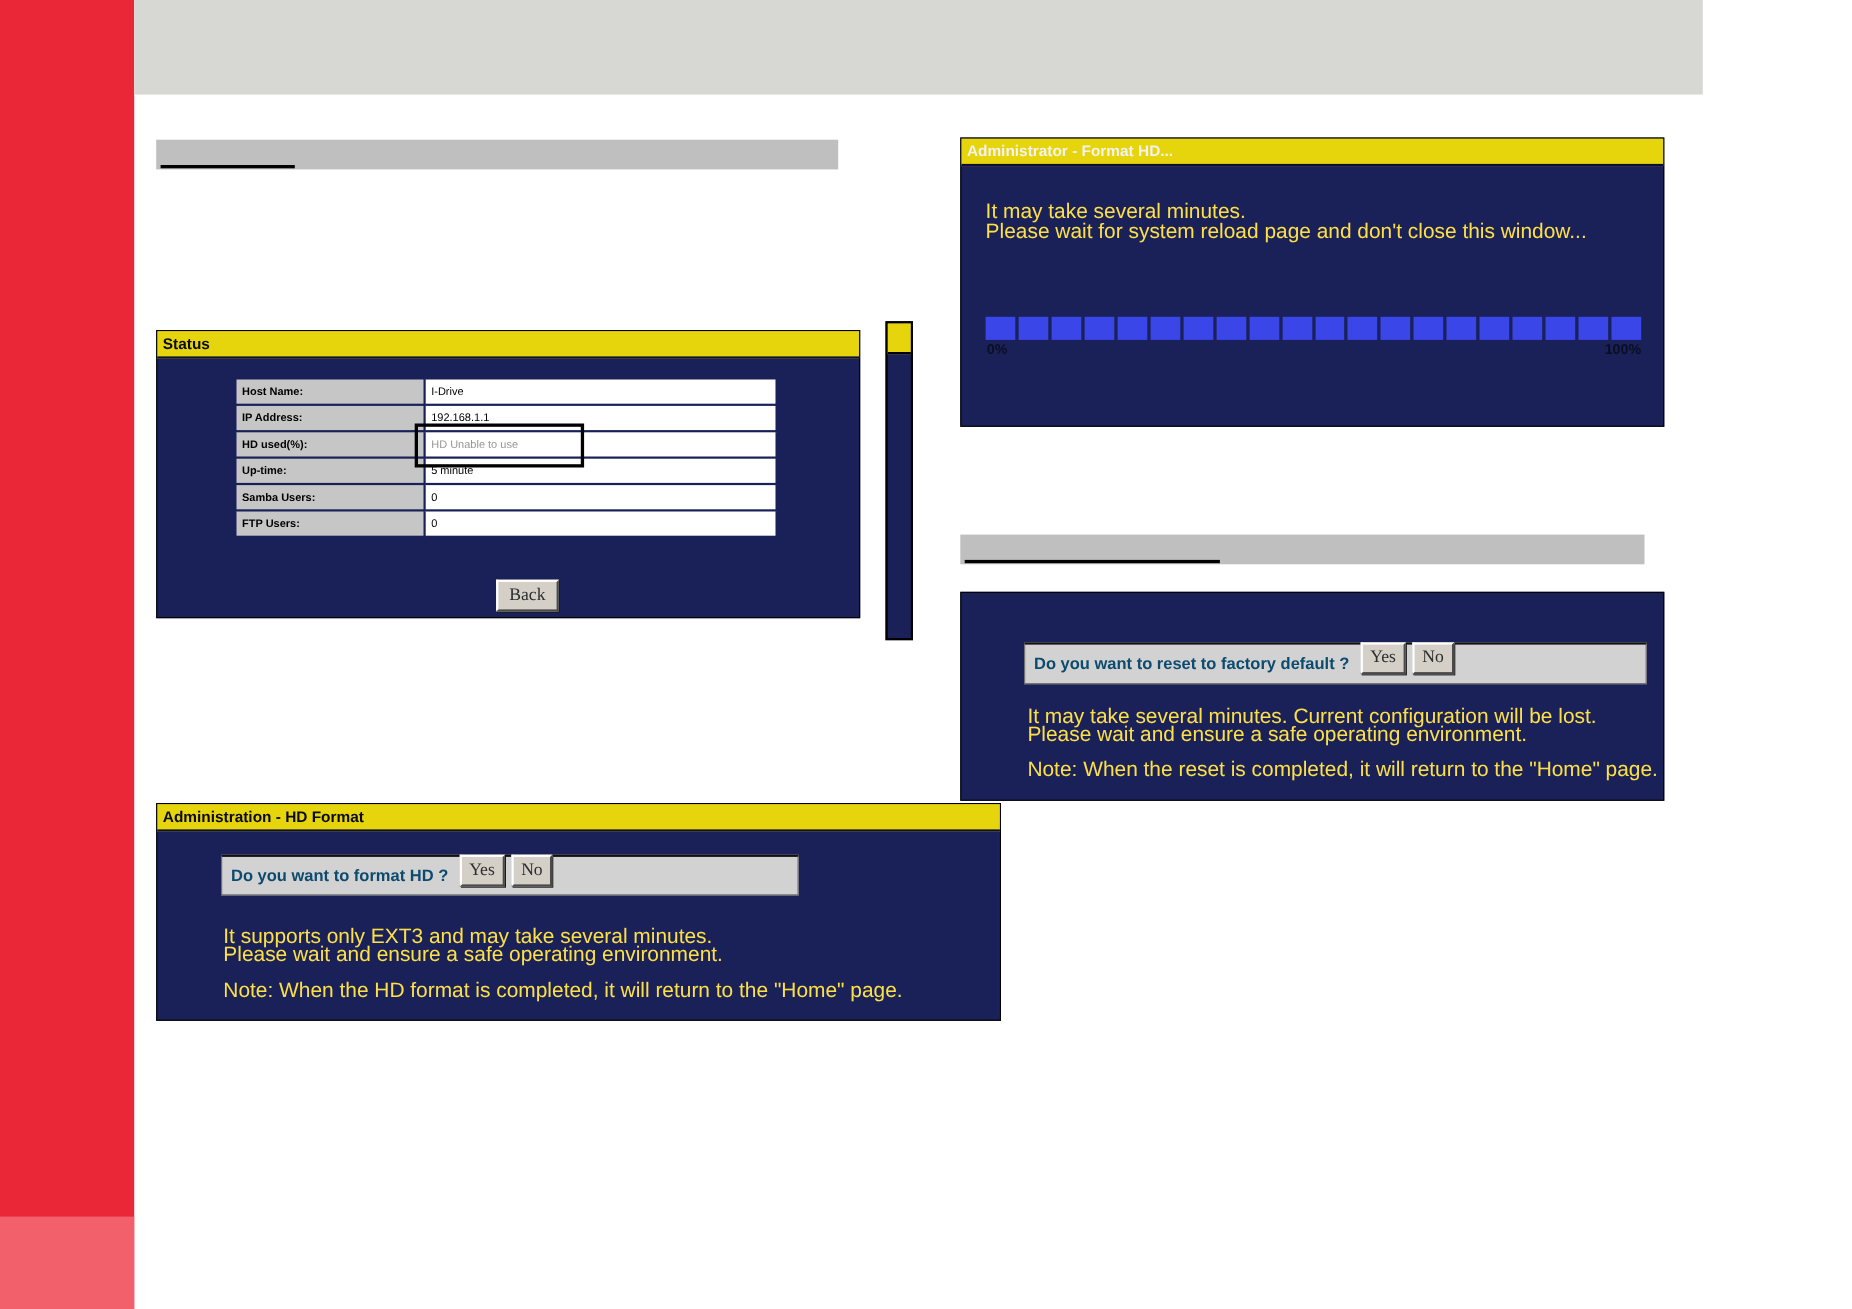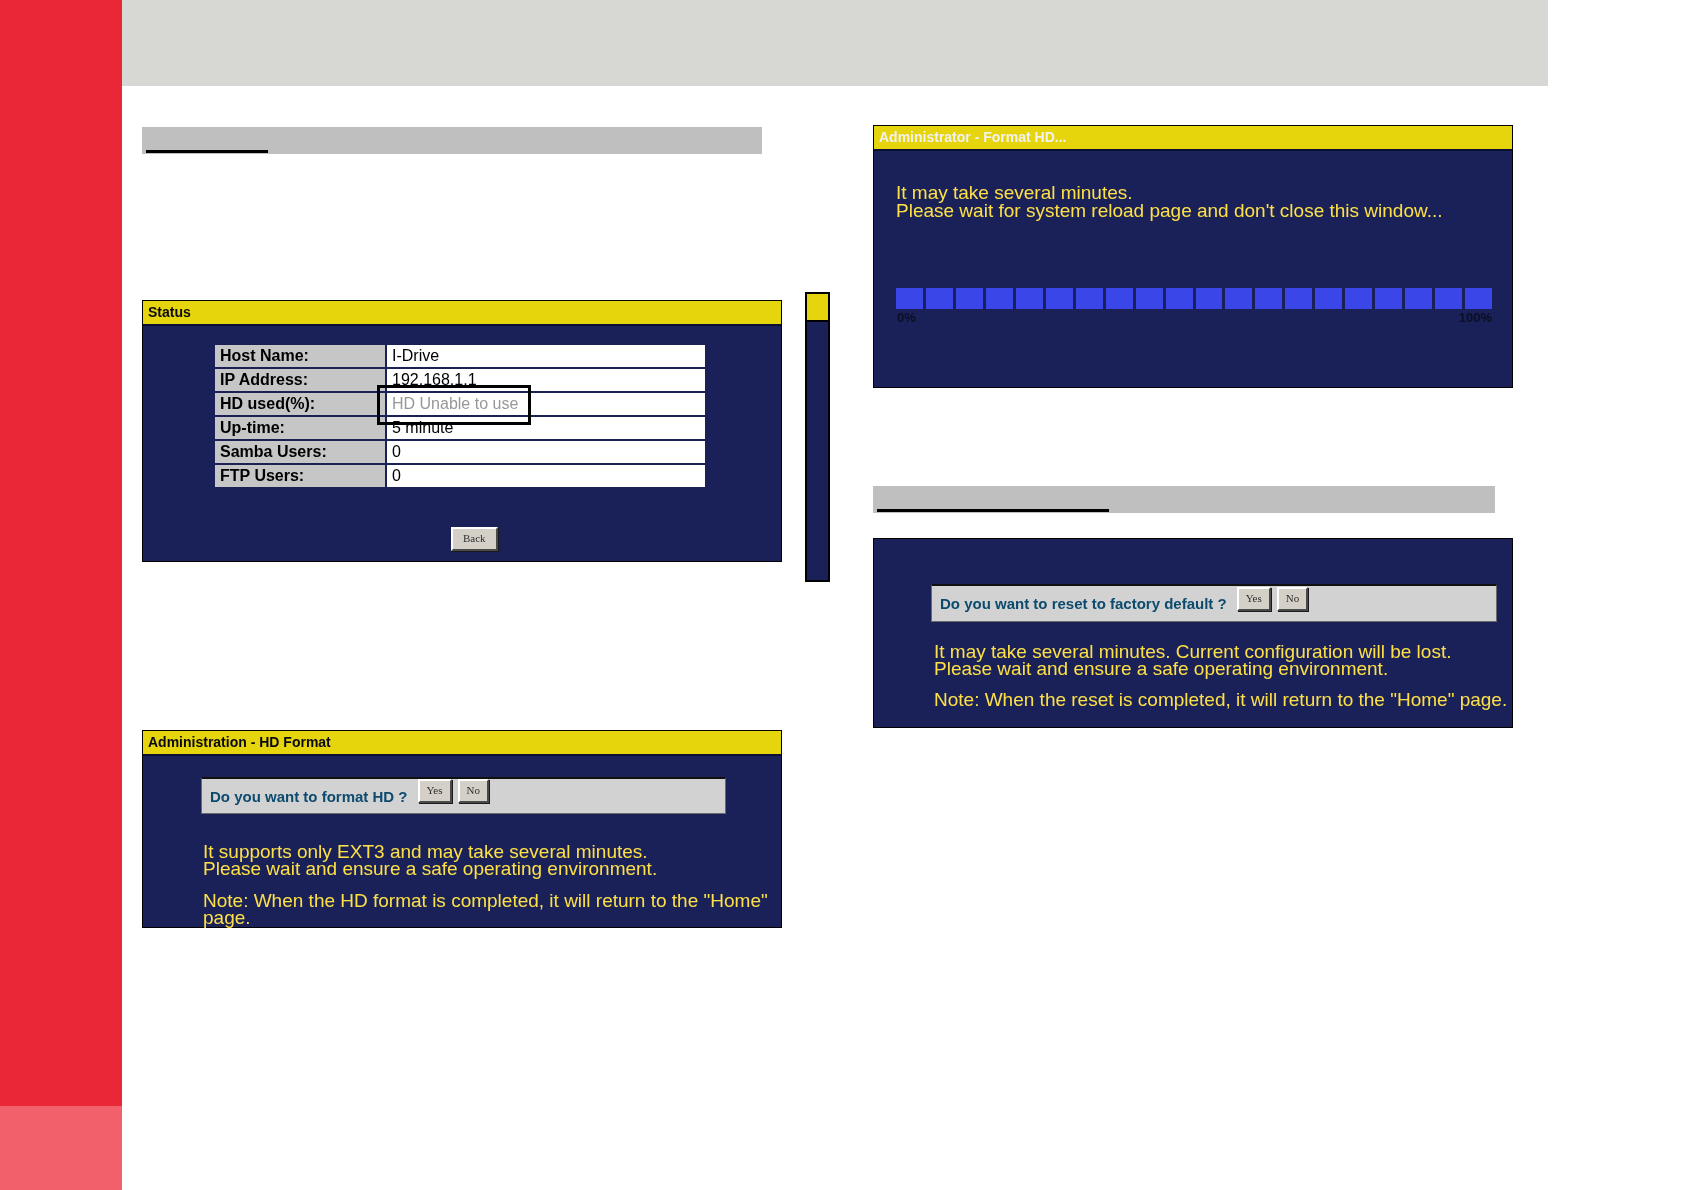--- a/index.html
+++ b/index.html
@@ -18,30 +18,30 @@
   .panel{position:absolute;background:#1a2158;border:1px solid #000;box-sizing:border-box;}
   .panel-title{
     height:23px;background:#e6d40c;border-bottom:2px solid #0c0f35;color:#0a0a14;
     font-weight:bold;font-size:14px;line-height:23px;padding-left:5px;white-space:nowrap;
   }
   .panel-title.light{color:#f2f2f0;}
   .note-text{position:absolute;color:#fde047;font-size:19px;line-height:17px;white-space:pre-line;}
 
   
   .status-table{position:absolute;left:70px;top:42px;border-collapse:collapse;}
-  .status-table td{border:2px solid #1a2158;font-size:16px;height:20px;padding:1px 5px;margin-left:27px;}
+  .status-table td{border:2px solid #1a2158;font-size:10px;height:20px;padding:1px 5px;margin-left:27px;}
   .status-table td.lbl{width:160px;background:#c6c6c6;font-weight:bold;color:#000;}
   .status-table td.val{width:308px;background:#ffffff;color:#000;}
   .status-table td.val.muted{color:#979797;}
   .annotation-box{position:absolute;border:3px solid #000;background:transparent;}
 
   
   .btn3d{
     display:inline-block;background:#d4d0c8;color:#2e2e2e;
-    font-family:"Liberation Serif", serif;font-size:11px;line-height:1;
+    font-family:"Liberation Serif", serif;font-size:16px;line-height:1;
     padding:4px 7px 5px 7px;border:2px solid;border-color:#ffffff #4a4a4a #4a4a4a #ffffff;
     box-shadow:1px 1px 0 #1a1a1a;cursor:default;white-space:nowrap;
   }
   .back-btn{position:absolute;left:308px;top:226px;padding:4px 10px 5px 10px;}
 
   
   .question-bar{
     position:absolute;background:#d2d2d2;border:1px solid #6a6a6a;border-top:2px solid #101010;
     display:flex;align-items:center;box-sizing:border-box;
   }
@@ -148,21 +148,21 @@
     <div class="question-bar" style="left:57px;top:45px;width:566px;height:38px;">
       <span class="question-text">Do you want to reset to factory default ?</span>
       <button class="btn3d">Yes</button>
       <button class="btn3d">No</button>
     </div>
     <div class="note-text" style="left:60px;top:104px;">It may take several minutes. Current configuration will be lost.</div>
     <div class="note-text" style="left:60px;top:121px;">Please wait and ensure a safe operating environment.</div>
     <div class="note-text" style="left:60px;top:152px;">Note: When the reset is completed, it will return to the "Home" page.</div>
   </div>
 
-  <div class="panel" style="left:142px;top:730px;width:640px;height:198px;">
+  <div class="panel" style="left:142px;top:730px;width:768px;height:198px;">
     <div class="panel-title">Administration - HD Format</div>
     <div class="question-bar" style="left:58px;top:46px;width:525px;height:37px;">
       <span class="question-text">Do you want to format HD ?</span>
       <button class="btn3d">Yes</button>
       <button class="btn3d">No</button>
     </div>
     <div class="note-text" style="left:60px;top:112px;">It supports only EXT3 and may take several minutes.</div>
     <div class="note-text" style="left:60px;top:129px;">Please wait and ensure a safe operating environment.</div>
     <div class="note-text" style="left:60px;top:161px;">Note: When the HD format is completed, it will return to the "Home" page.</div>
   </div>

